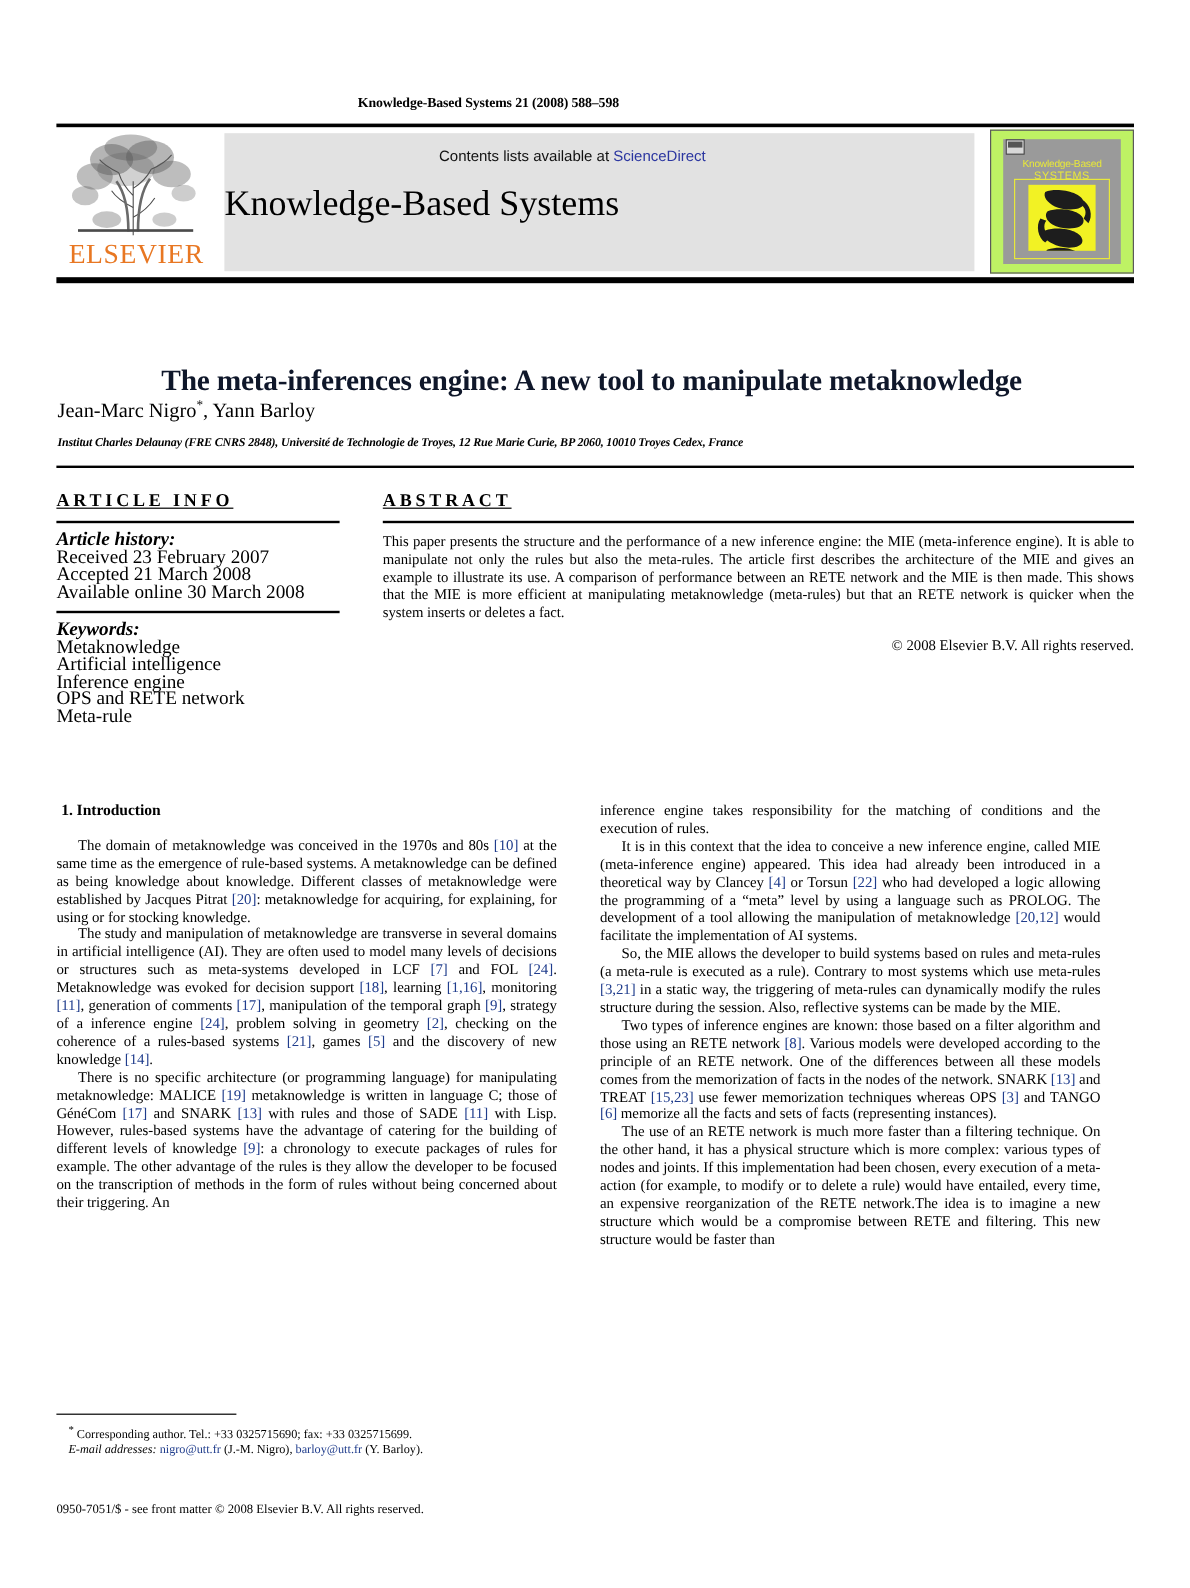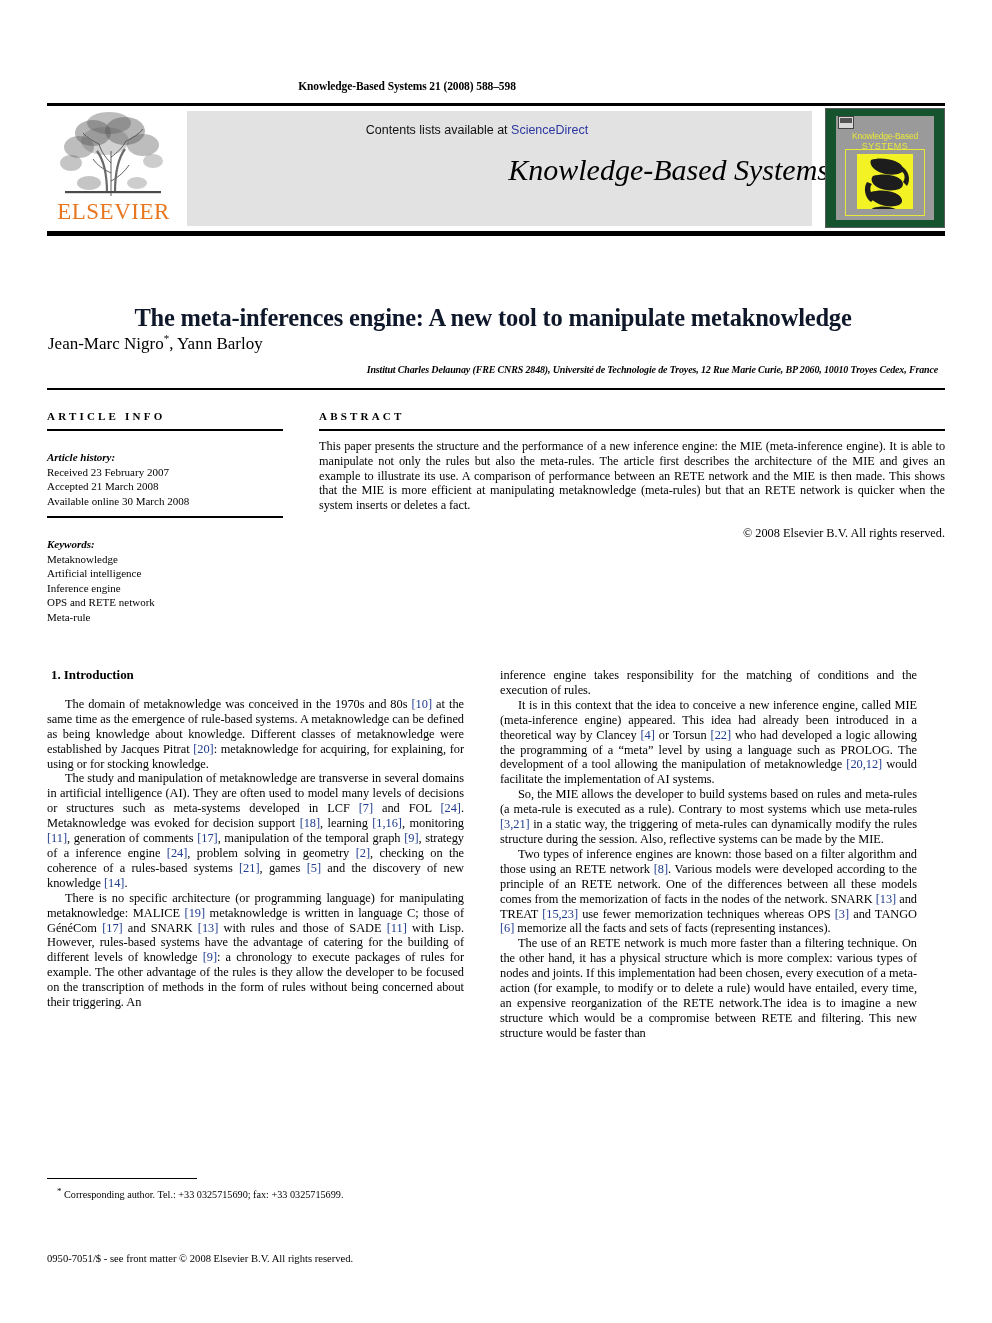--- a/index.html
+++ b/index.html
@@ -94,43 +94,41 @@
     font-size: 12.5px;
     color: #111;
   }
   .contents-line .sd {
     color: #2b36a0;
   }
   .journal-title {
     position: absolute;
     left: 0; top: 42px;
     width: 625px;
-    text-align: right;
+    text-align: left;
     font-size: 30px;
-    font-style: italic;
     font-family: "Liberation Serif", serif;
     color: #000;
-    padding-left: 17px;
   }
   .homepage-line {
     position: absolute;
     left: 0; top: 88px;
     width: 625px;
     text-align: center;
     font-family: "Liberation Sans", sans-serif;
     font-size: 11.5px;
     letter-spacing: 1.2px;
     color: #1a1a1a;
   }
   .cover-thumb {
     position: absolute;
     left: 778px; top: 5px;
     width: 120px;
     height: 120px;
-    background: #14532d;
+    background: #bef264;
     border: 1px solid #5a5a5a;
     box-sizing: border-box;
   }
   .cover-inner {
     position: absolute;
     left: 10px; top: 7px;
     right: 10px; bottom: 7px;
     background: #9a9a9a;
   }
   .cover-els-mark {
@@ -205,21 +203,20 @@
   .authors sup { font-size: 11px; }
   .affiliation {
     position: absolute;
     left: 48px; top: 364px;
     width: 890px;
     font-size: 10px;
     font-style: italic;
     font-weight: bold;
     font-family: "Liberation Serif", serif;
     letter-spacing: -0.15px;
-    text-align: right;
   }
   .rule-under-authors {
     position: absolute;
     left: 47px; top: 388px;
     width: 898px;
     height: 2px;
     background: #000;
   }
 
   
@@ -234,34 +231,35 @@
     left: 0; top: 0;
     width: 236px;
   }
   .col-abs {
     position: absolute;
     left: 272px; top: 0;
     width: 626px;
   }
   .sec-head {
     font-family: "Liberation Serif", serif;
-    font-size: 11px;
+    font-size: 15px;
     font-weight: bold;
     letter-spacing: 3.2px;
     padding-top: 22px;
+    text-decoration: underline;
   }
   .thin-rule {
     height: 2px;
     background: #000;
     margin-top: 7px;
   }
   .info-group {
-    font-size: 11px;
+    font-size: 16px;
     line-height: 14.5px;
-    padding-top: 19px;
+    padding-top: 7px;
     font-family: "Liberation Serif", serif;
   }
   .info-group .lbl {
     font-style: italic;
     font-weight: bold;
   }
   .info-sep {
     height: 2px;
     background: #000;
     margin-top: 8px;
@@ -471,19 +469,23 @@
           <div class="para"><span>The use of an RETE network is much more faster than a filtering technique. On the other hand, it has a physical structure which is more complex: various types of nodes and joints. If this implementation had been chosen, every execution of a meta-action (for example, to modify or to delete a rule) would have entailed, every time, an expensive reorganization of the RETE network.The idea is to imagine a new structure which would be a compromise between RETE and filtering. This new structure would be faster than</span></div>
         </div>
     </div>
   </div>
 
   <div class="footnote">
     <div class="footnote-rule"></div>
     <div class="fn-line">
       <span class="star">*</span><span> Corresponding author. Tel.: +33 0325715690; fax: +33 0325715699.</span>
     </div>
+    <div class="fn-line">
+      <span class="em">E-mail addresses:</span>
+      <span class="mail">nigro@utt.fr</span><span> (J.-M. Nigro), </span><span class="mail">barloy@utt.fr</span><span> (Y. Barloy).</span>
+    </div>
   </div>
 
   <div class="colophon">
     <div>0950-7051/$ - see front matter © 2008 Elsevier B.V. All rights reserved.</div>
   </div>
 
 </div>
 
 </body></html>

